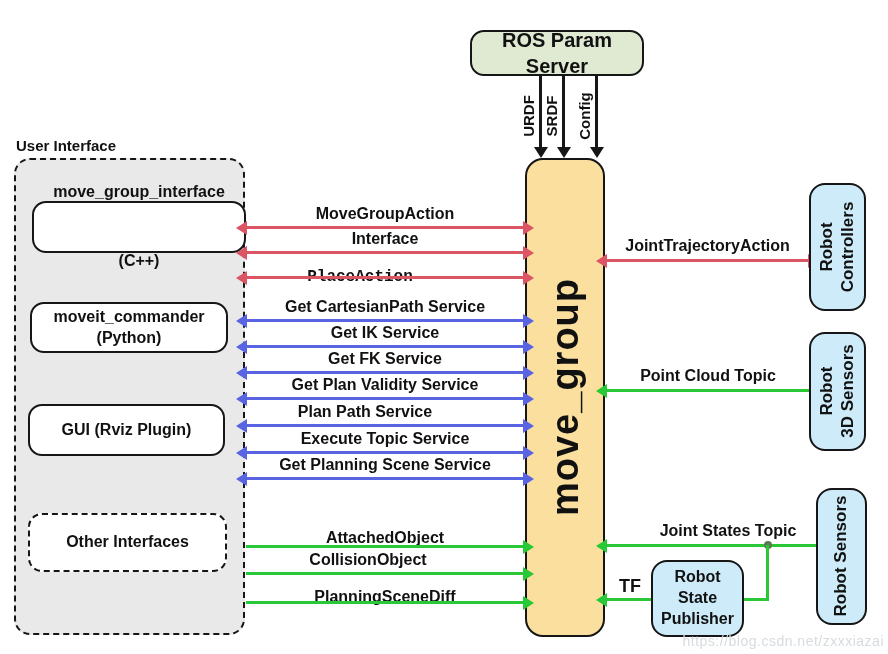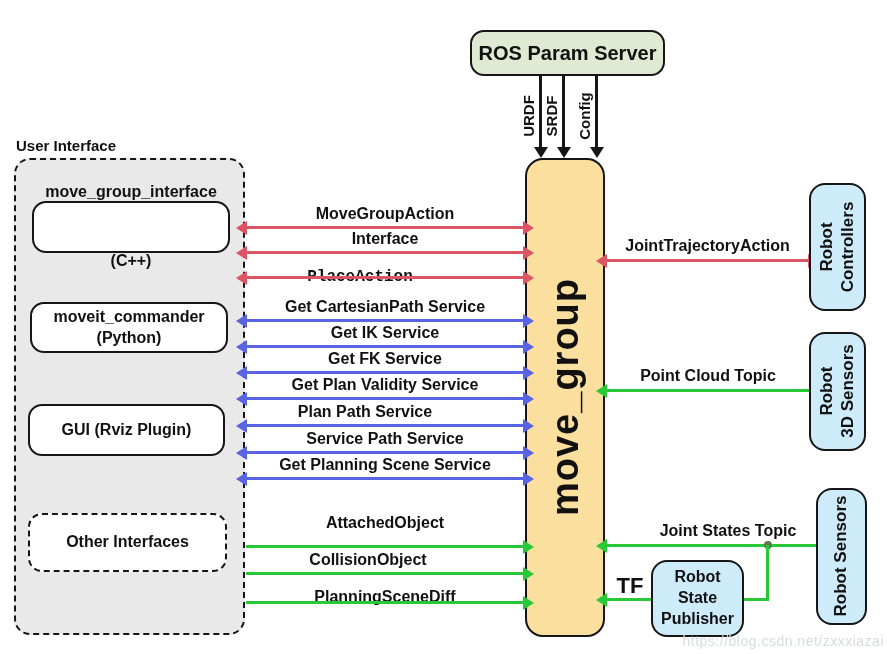--- a/index.html
+++ b/index.html
@@ -44,35 +44,35 @@
   .rbox-label span{display:block;}
   .junction{position:absolute;width:8px;height:8px;border-radius:50%;background:var(--junction,#5A7A4F);}
   .watermark{position:absolute;font-size:14px;font-weight:normal;color:var(--watermark,#D7DCDF);
              letter-spacing:0.5px;white-space:nowrap;}
 </style>
 </head>
 <body>
 
 <div id="stage">
 
-  <div class="box param" style="left:470px;top:30px;width:195px;height:46px;">
+  <div class="box param" style="left:470px;top:30px;width:174px;height:46px;">
     <span>ROS Param Server</span>
   </div>
 
   <div class="vline" style="left:539px;top:76px;height:72px;"></div>
   <div class="vline" style="left:562px;top:76px;height:72px;"></div>
   <div class="vline" style="left:595px;top:76px;height:72px;"></div>
   <span class="rot vlabel" style="left:528px;top:116px;">URDF</span>
   <span class="rot vlabel" style="left:551px;top:116px;">SRDF</span>
   <span class="rot vlabel" style="left:584px;top:116px;">Config</span>
 
   <div class="ui-title" style="left:16px;top:137px;">User Interface</div>
   <div class="ui-wrap" style="left:14px;top:158px;width:231px;height:477px;"></div>
 
-  <div class="box" style="left:32px;top:201px;width:198px;height:52px;gap:48px;">
+  <div class="box" style="left:32px;top:201px;width:214px;height:52px;gap:48px;">
     <span>move_group_interface</span>
     <span>(C++)</span>
   </div>
   <div class="box" style="left:30px;top:302px;width:198px;height:51px;text-align:right;">
     <span>moveit_commander</span>
     <span>(Python)</span>
   </div>
   <div class="box" style="left:28px;top:404px;width:197px;height:52px;">
     <span>GUI (Rviz Plugin)</span>
   </div>
@@ -93,26 +93,26 @@
   <div class="alabel" style="left:246px;top:297px;width:278px;">Get CartesianPath Service</div>
   <div class="hline blue hl hr" style="left:246px;top:319px;width:278px;"></div>
   <div class="alabel" style="left:246px;top:323px;width:278px;">Get IK Service</div>
   <div class="hline blue hl hr" style="left:246px;top:345px;width:278px;"></div>
   <div class="alabel" style="left:246px;top:349px;width:278px;">Get FK Service</div>
   <div class="hline blue hl hr" style="left:246px;top:371px;width:278px;"></div>
   <div class="alabel" style="left:246px;top:375px;width:278px;">Get Plan Validity Service</div>
   <div class="hline blue hl hr" style="left:246px;top:397px;width:278px;"></div>
   <div class="alabel" style="left:246px;top:402px;width:238px;">Plan Path Service</div>
   <div class="hline blue hl hr" style="left:246px;top:424px;width:278px;"></div>
-  <div class="alabel" style="left:246px;top:429px;width:278px;">Service Path Service</div>
+  <div class="alabel" style="left:246px;top:429px;width:278px;">Execute Topic Service</div>
   <div class="hline blue hl hr" style="left:246px;top:451px;width:278px;"></div>
   <div class="alabel" style="left:246px;top:455px;width:278px;">Get Planning Scene Service</div>
   <div class="hline blue hl hr" style="left:246px;top:477px;width:278px;"></div>
 
-  <div class="alabel" style="left:246px;top:513px;width:278px;">AttachedObject</div>
+  <div class="alabel" style="left:246px;top:528px;width:278px;">AttachedObject</div>
   <div class="hline green hr" style="left:246px;top:545px;width:278px;"></div>
   <div class="alabel" style="left:246px;top:550px;width:244px;">CollisionObject</div>
   <div class="hline green hr" style="left:246px;top:572px;width:278px;"></div>
   <div class="alabel" style="left:246px;top:579px;width:278px;margin-top:8px;">PlanningSceneDiff</div>
   <div class="hline green hr" style="left:246px;top:601px;width:278px;"></div>
 
   <div class="alabel" style="left:600px;top:236px;width:215px;">JointTrajectoryAction</div>
   <div class="hline red hl hr" style="left:606px;top:259px;width:203px;"></div>
   <div class="box rbox" style="left:809px;top:183px;width:57px;height:128px;"></div>
   <div class="rot rbox-label" style="left:837px;top:247px;">
@@ -136,18 +136,18 @@
   </div>
 
   <div class="junction" style="left:764px;top:541px;"></div>
   <div class="vseg" style="left:766px;top:545px;height:55px;"></div>
   <div class="hline green" style="left:744px;top:598px;width:25px;"></div>
   <div class="box rbox" style="left:651px;top:560px;width:93px;height:77px;">
     <span>Robot</span>
     <span>State</span>
     <span>Publisher</span>
   </div>
-  <div class="alabel" style="left:610px;top:576px;width:40px;font-size:22px;">TF</div>
+  <div class="alabel" style="left:610px;top:576px;width:40px;font-size:18px;">TF</div>
   <div class="hline green hl" style="left:606px;top:598px;width:45px;"></div>
 
   <div class="watermark" style="right:4px;top:633px;">https://blog.csdn.net/zxxxiazai</div>
 
 </div>
 
 </body></html>

